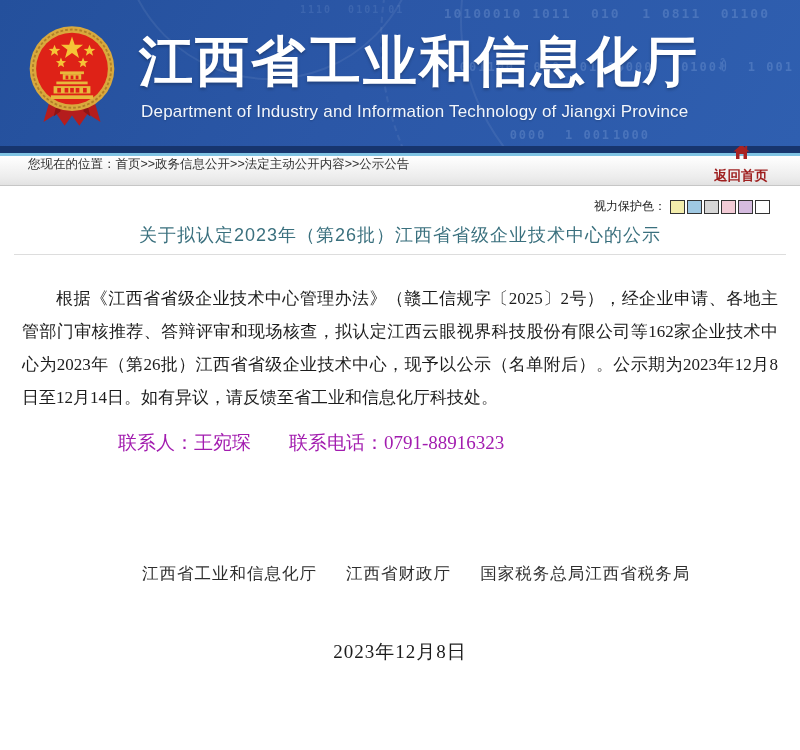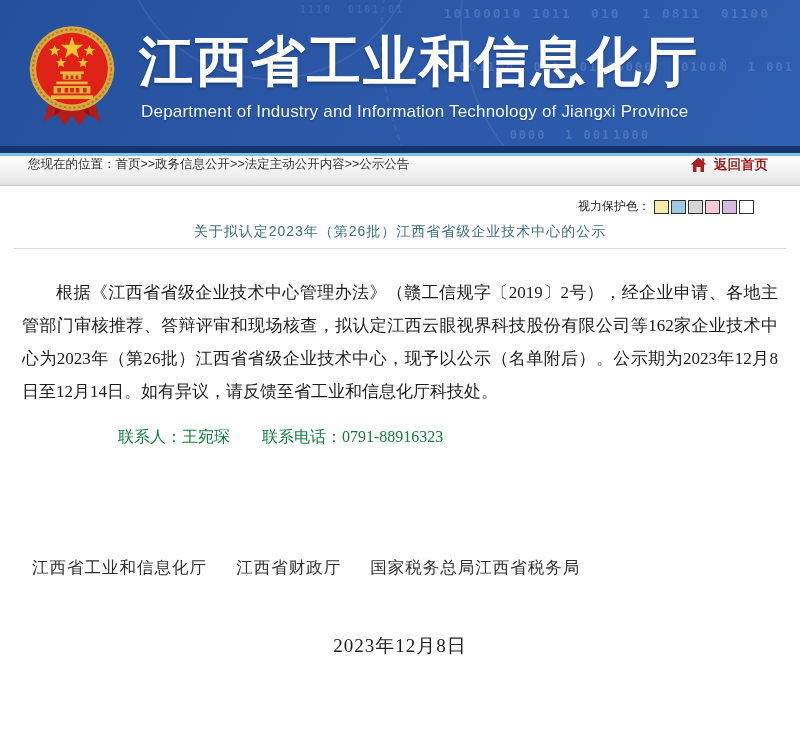--- a/index.html
+++ b/index.html
@@ -54,60 +54,60 @@
 
   
   .breadcrumb-bar {
     height: 30px;
     background: linear-gradient(#ffffff, #ececec 75%, #e2e2e2);
     border-bottom: 1px solid #c6c6c6;
     display: flex; justify-content: space-between; align-items: center;
     padding: 0 32px 12px 28px;
   }
   .breadcrumb-text { font-size: 12.5px; color: #333; }
-  .home-link { display: flex; align-items: center; gap: 7px; cursor: pointer; }
+  .home-link { display: flex; align-items: center; gap: 7px; cursor: pointer; flex-direction: column; }
   .home-link .label { font-size: 13.5px; font-weight: bold; color: #9e1e1e; }
 
   
   .content { background: #fff; }
 
   .eye-row {
     display: flex; justify-content: flex-end; align-items: center;
-    padding-right: 46px; margin-top: 13px; height: 15px;
+    padding-right: 30px; margin-top: 13px; height: 15px;
   }
   .eye-label { font-size: 12px; color: #222; margin-right: 2px; }
   .swatch {
     display: inline-block; width: 15px; height: 14px;
     border: 1px solid #333; margin-left: 2px; cursor: pointer;
   }
 
   .article-title {
     margin-top: 9px;
     text-align: center;
-    font-size: 14px; color: #3a707e; letter-spacing: 1px;
+    font-size: 18px; color: #3a707e; letter-spacing: 1px;
     font-weight: 500;
   }
   .divider { border-bottom: 1px solid #dddddd; margin: 7px 14px 0 14px; }
 
   .serif { font-family: "Liberation Serif", "DejaVu Serif", serif; }
 
   .paragraph {
     margin: 27px 22px 0 22px;
     font-size: 17px; line-height: 33px; color: #1c1c1c;
     text-align: justify; text-indent: 2em;
   }
   .contact-line, .attachment-line {
-    font-size: 16px; line-height: 33px; color: #15803d;
+    font-size: 19px; line-height: 33px; color: #a21caf;
     margin-left: 118px;
   }
   .contact-line { margin-top: 12px; }
   .attachment-line { margin-top: 17px; }
 
   .signers-row {
-    margin-top: 104px; text-align: left;
+    margin-top: 104px; text-align: center;
     font-size: 16.5px; color: #2e2e2e; letter-spacing: 1px; margin-left: 32px;
   }
   .signers-row span + span { margin-left: 24px; }
 
   .date-row {
     margin-top: 54px; text-align: center;
     font-size: 19px; color: #1c1c1c; letter-spacing: 1px;
   }
 </style>
 </head>
@@ -184,21 +184,21 @@
     <span class="swatch" style="background-color: rgb(159, 200, 226);"></span>
     <span class="swatch" style="background-color: rgb(214, 214, 214);"></span>
     <span class="swatch" style="background-color: rgb(242, 203, 214);"></span>
     <span class="swatch" style="background-color: rgb(213, 187, 223);"></span>
     <span class="swatch" style="background-color: rgb(255, 255, 255);"></span>
   </div>
 
   <h1 class="article-title">关于拟认定2023年（第26批）江西省省级企业技术中心的公示</h1>
   <div class="divider"></div>
 
-  <p class="paragraph serif">根据《江西省省级企业技术中心管理办法》（赣工信规字〔2019〕2号），经企业申请、各地主管部门审核推荐、答辩评审和现场核查，拟认定江西云眼视界科技股份有限公司等162家企业技术中心为2023年（第26批）江西省省级企业技术中心，现予以公示（名单附后）。公示期为2023年12月8日至12月14日。如有异议，请反馈至省工业和信息化厅科技处。</p>
+  <p class="paragraph serif">根据《江西省省级企业技术中心管理办法》（赣工信规字〔2025〕2号），经企业申请、各地主管部门审核推荐、答辩评审和现场核查，拟认定江西云眼视界科技股份有限公司等162家企业技术中心为2023年（第26批）江西省省级企业技术中心，现予以公示（名单附后）。公示期为2023年12月8日至12月14日。如有异议，请反馈至省工业和信息化厅科技处。</p>
 
   <p class="contact-line serif">联系人：王宛琛　　联系电话：0791-88916323</p>
 
 
   <div class="signers-row serif">
     <span>江西省工业和信息化厅</span>
     <span>江西省财政厅</span>
     <span>国家税务总局江西省税务局</span>
   </div>
 

